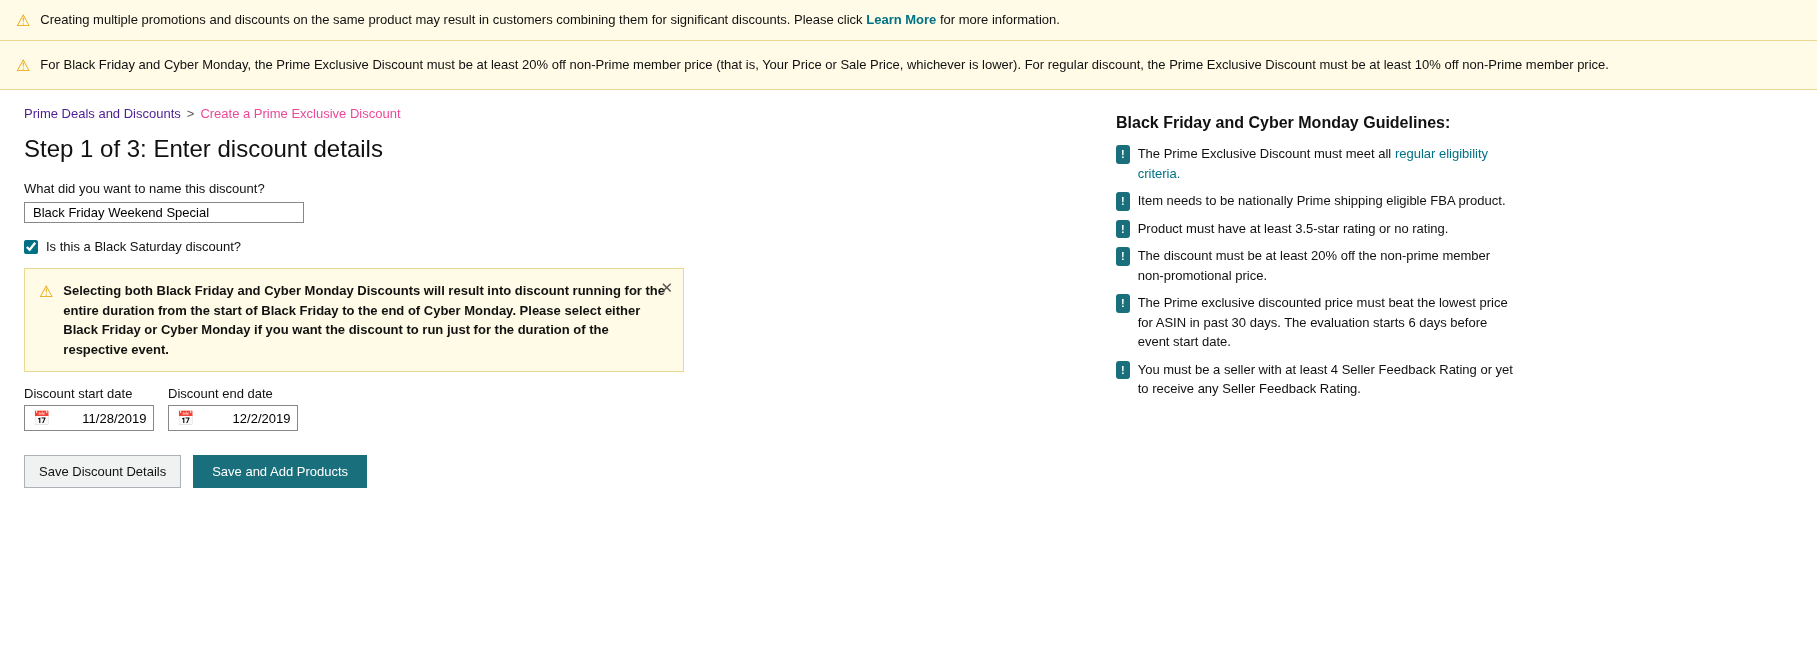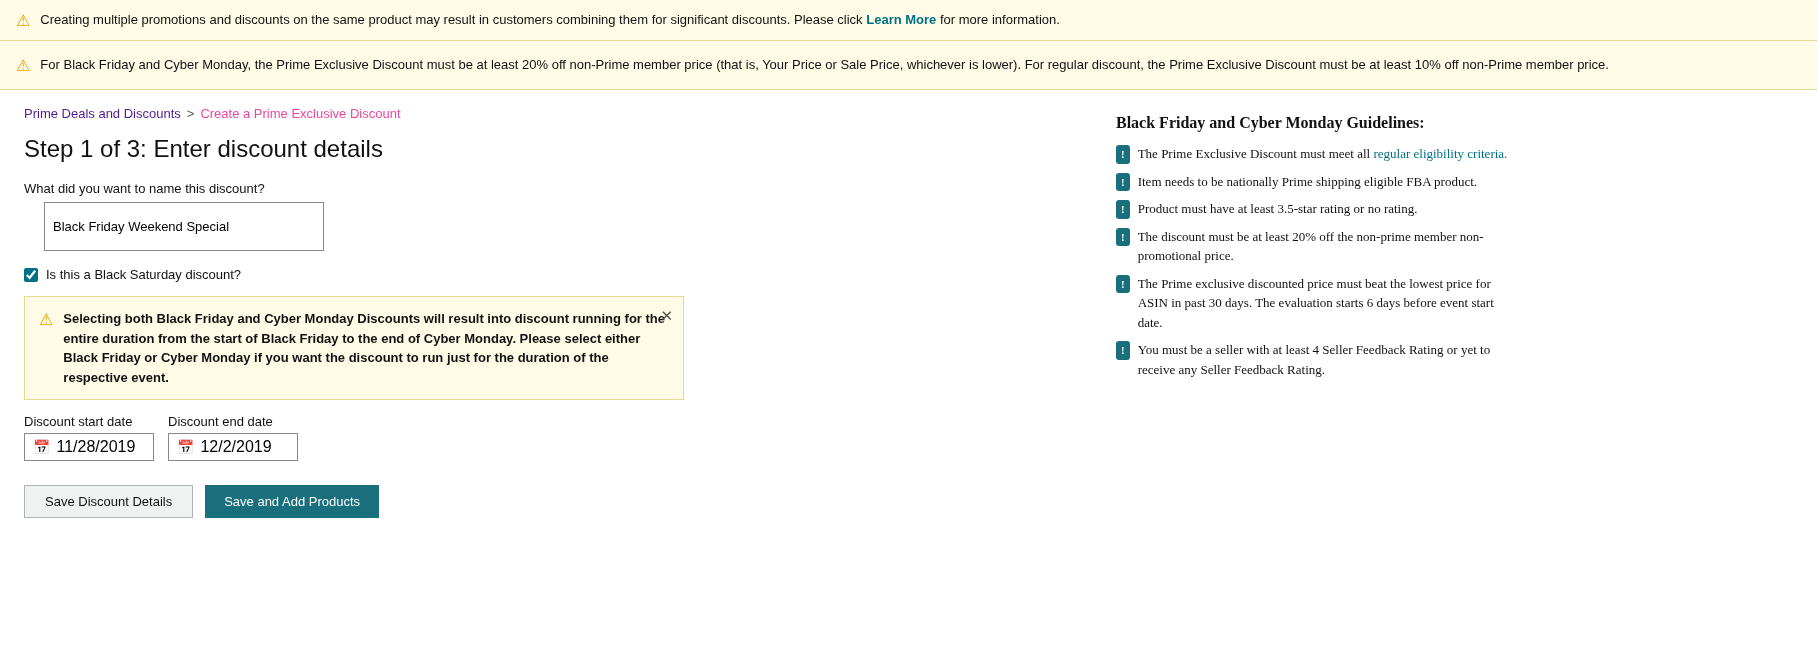--- a/index.html
+++ b/index.html
@@ -40,21 +40,20 @@
     .left-panel {
       flex: 1;
       padding: 16px 24px 24px 24px;
       max-width: 1100px;
     }
 
     .right-panel {
       width: 440px;
       padding: 24px 24px 24px 16px;
       flex-shrink: 0;
-      font-family: Liberation Serif, serif;
     }
 
     .breadcrumb {
       display: flex;
       align-items: center;
       gap: 6px;
       font-size: 13px;
       margin-bottom: 14px;
     }
     .breadcrumb a {
@@ -76,26 +75,25 @@
     }
 
     .field-label {
       font-size: 13px;
       margin-bottom: 6px;
       color: #111;
     }
 
     .discount-name-input {
       width: 280px;
-      padding: 16px 8px;
+      padding: 2px 8px;
       border: 1px solid #888;
       font-size: 13px;
       margin-bottom: 16px;
       display: block;
-      margin-left: 20px;
     }
 
     .checkbox-row {
       display: flex;
       align-items: center;
       gap: 8px;
       margin-bottom: 10px;
     }
     .checkbox-row input[type="checkbox"] {
       width: 14px;
@@ -151,37 +149,38 @@
       align-items: center;
       border: 1px solid #888;
       padding: 4px 8px;
       gap: 6px;
       width: 130px;
       background: #fff;
     }
     .date-input-wrap input {
       border: none;
       outline: none;
-      font-size: 16px;
+      font-size: 13px;
       width: 90px;
+      text-align: right;
     }
     .cal-icon {
       color: #555;
       font-size: 14px;
     }
 
     .button-row {
       margin-top: 24px;
       display: flex;
       gap: 12px;
     }
     .btn-save-details {
       background: #f0f2f2;
       border: 1px solid #adb1b8;
-      padding: 8px 20px;
+      padding: 8px 14px;
       font-size: 13px;
       cursor: pointer;
       color: #111;
     }
     .btn-save-add {
       background: #1a6f7c;
       border: 1px solid #1a6f7c;
       color: #fff;
       padding: 8px 18px;
       font-size: 13px;

